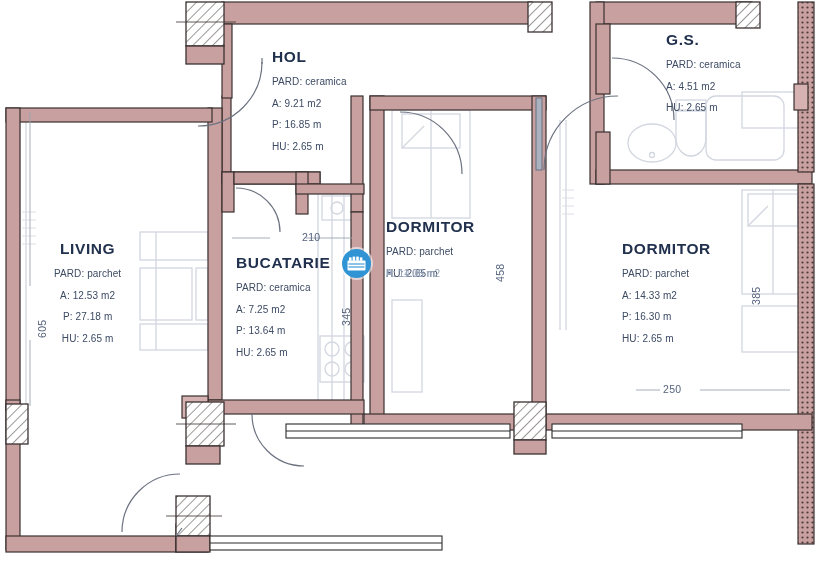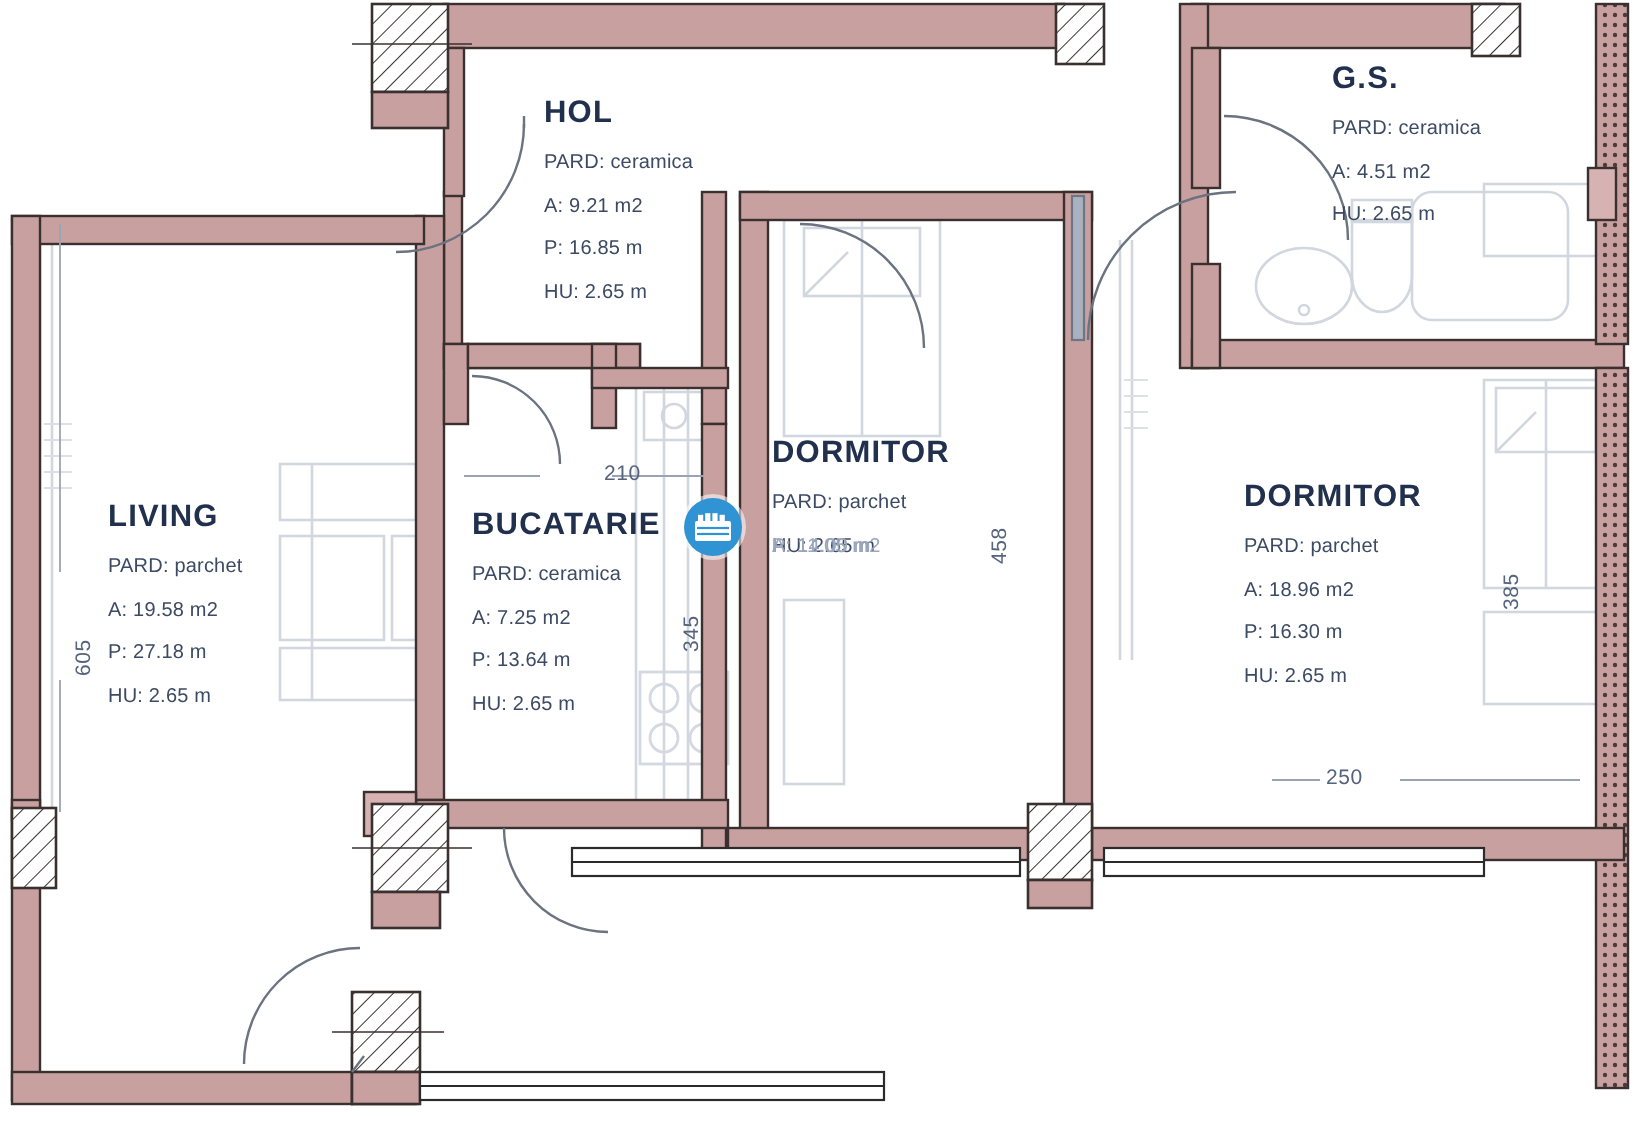--- a/index.html
+++ b/index.html
@@ -243,24 +243,24 @@
     <div class="rline">HU: 2.65 m</div>
   </div>
 
   <div class="room" style="left:666px; top:31px;">
     <div class="rname">G.S.</div>
     <div class="rline">PARD: ceramica</div>
     <div class="rline">A: 4.51 m2</div>
     <div class="rline">HU: 2.65 m</div>
   </div>
 
-  <div class="room" style="left:54px; top:250px;">
+  <div class="room" style="left:54px; top:240px;text-align:center;">
     <div class="rname">LIVING</div>
     <div class="rline">PARD: parchet</div>
-    <div class="rline">A: 19.58 m2</div>
+    <div class="rline">A: 12.53 m2</div>
     <div class="rline">P: 27.18 m</div>
     <div class="rline">HU: 2.65 m</div>
   </div>
 
   <div class="room" style="left:236px; top:254px;">
     <div class="rname">BUCATARIE</div>
     <div class="rline">PARD: ceramica</div>
     <div class="rline">A: 7.25 m2</div>
     <div class="rline">P: 13.64 m</div>
     <div class="rline">HU: 2.65 m</div>
@@ -270,21 +270,21 @@
     <div class="rname">DORMITOR</div>
     <div class="rline">PARD: parchet</div>
     <div class="rline dim">A: 11.05 m2</div>
     <div class="rline dim">P: 14.00 m</div>
     <div class="rline">HU: 2.65 m</div>
   </div>
 
   <div class="room" style="left:622px; top:240px;">
     <div class="rname">DORMITOR</div>
     <div class="rline">PARD: parchet</div>
-    <div class="rline">A: 18.96 m2</div>
+    <div class="rline">A: 14.33 m2</div>
     <div class="rline">P: 16.30 m</div>
     <div class="rline">HU: 2.65 m</div>
   </div>
 
   <div class="dim vert" style="left:36px; top:338px;">605</div>
 
   <div class="dim" style="left:302px; top:231px;text-align:center;">210</div>
 
   <div class="dim vert" style="left:340px; top:326px;">345</div>
 

